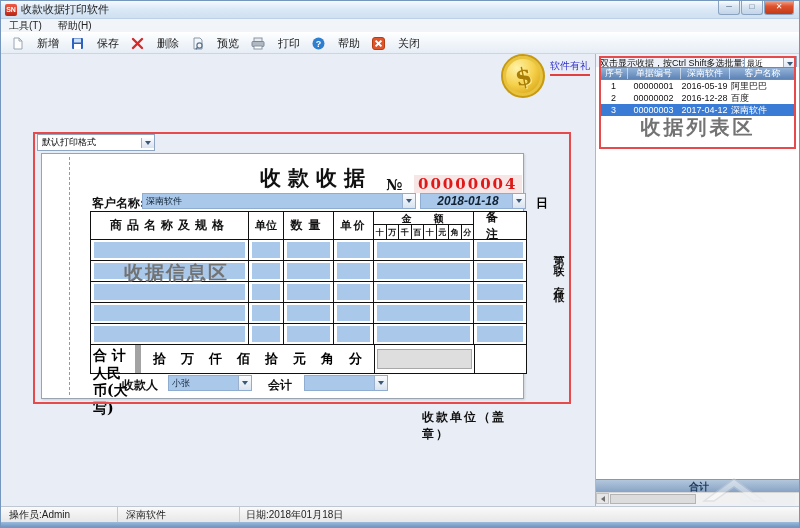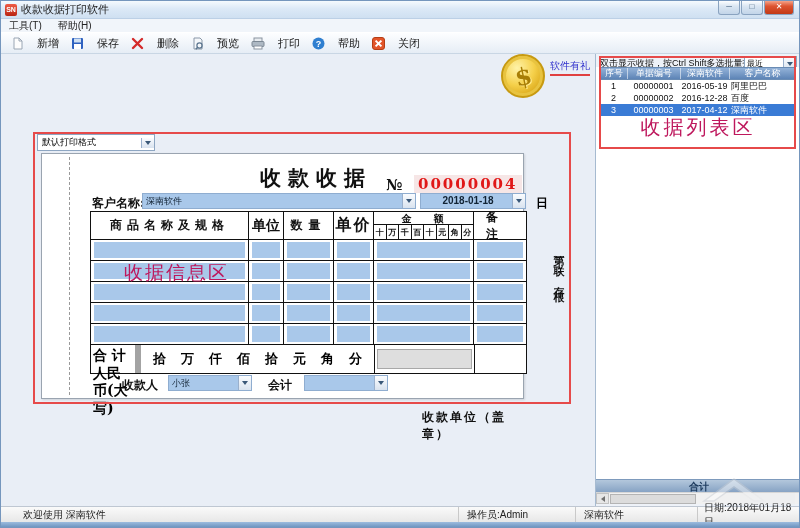--- a/index.html
+++ b/index.html
@@ -58,32 +58,32 @@
     color:#e01818; letter-spacing:2px; background:#f6e6e6; padding:0 4px; }
   .r-cust-label { position:absolute; left:50px; top:41px; font-size:12px; font-weight:bold; color:#111; }
   .combo { height:16px; background:#a9c8ea; border:1px solid #8fadd0; display:flex; align-items:stretch;
     font-family:"Liberation Sans",sans-serif; }
   .combo .cmb-text { flex:1; font-size:9px; line-height:14px; padding-left:3px; color:#123; overflow:hidden; white-space:nowrap; }
   .cmb-arrow { width:13px; border-left:1px solid #9ab0cc; background:linear-gradient(#fafcfe,#d9e3ef);
     display:flex; align-items:center; justify-content:center; }
   .cmb-arrow i { width:0; height:0; border:3px solid transparent; border-top:4px solid #3a5878; margin-top:3px; }
   .r-cust-combo { position:absolute; left:100px; top:39px; width:274px; }
   .r-date-combo { position:absolute; left:378px; top:39px; width:106px; }
-  .r-date-combo .cmb-text { font-size:10px; font-weight:bold; text-align:center; }
+  .r-date-combo .cmb-text { font-size:12px; font-weight:bold; text-align:center;font-style:italic; }
   .r-date-suffix { position:absolute; left:494px; top:41px; font-size:12px; font-weight:bold; }
 
   
   .rtable { position:absolute; left:48px; top:57px; width:437px; border:1px solid #111; background:#fff; }
   .rt-header { display:flex; height:28px; border-bottom:1px solid #111; }
   .rt-hcell { border-right:1px solid #111; font-size:12px; font-weight:bold; color:#111;
     display:flex; align-items:center; justify-content:center; }
   .h-prod { width:158px; letter-spacing:5px; }
-  .h-unit { width:35px; letter-spacing:0; font-size:14px; }
+  .h-unit { width:35px; letter-spacing:0; font-size:11px; }
   .h-qty  { width:50px; letter-spacing:6px; }
-  .h-price{ width:40px; letter-spacing:2px; font-size:16px; }
+  .h-price{ width:40px; letter-spacing:2px; font-size:11px; }
   .h-amt  { width:100px; flex-direction:column; align-items:stretch; padding:0; }
   .h-rem  { flex:1; letter-spacing:14px; padding-left:12px; border-right:none; }
   .amt-top { height:13px; border-bottom:1px solid #111; text-align:center; font-size:10px;
     letter-spacing:22px; padding-left:20px; line-height:13px; }
   .amt-digits { display:flex; height:14px; }
   .amt-digit { flex:1; border-right:1px solid #111; font-size:8px; text-align:center; line-height:14px; font-weight:bold; }
   .amt-digit:last-child { border-right:none; }
   .rt-row { display:flex; height:21px; border-bottom:1px solid #111; }
   .rt-cell { border-right:1px solid #111; display:flex; padding:2px 3px; }
   .c-prod { width:158px; } .c-unit { width:35px; } .c-qty { width:50px; } .c-price { width:40px; }
@@ -100,21 +100,21 @@
   
   .r-footer-label { position:absolute; font-size:12px; font-weight:bold; color:#111; }
   .f-payee-label { left:80px; top:223px; }
   .f-payee-combo { position:absolute; left:126px; top:221px; width:84px; }
   .f-acct-label { left:226px; top:223px; }
   .f-acct-combo { position:absolute; left:262px; top:221px; width:84px; }
   .f-stamp-label { left:380px; top:223px; letter-spacing:2px;margin-top:32px; }
   .side-text { position:absolute; left:508px; top:92px; height:116px; writing-mode:vertical-rl;
     font-size:11px; font-weight:bold; letter-spacing:5px; color:#111; }
 
-  .annot { position:absolute; color:#be185d; font-family:"DejaVu Serif",serif; font-weight:normal; z-index:7; }
+  .annot { position:absolute; color:#737373; font-family:"DejaVu Serif",serif; font-weight:bold; z-index:7; }
   .annot-info { left:82px; top:106px; font-size:19px; letter-spacing:2px; }
 
   
   .right-panel { position:absolute; left:594px; top:53px; width:206px; height:452px;
     border-left:1px solid #a6bad0; background:#eef2f8; }
   .hint-text { position:absolute; left:4px; top:4px; width:160px; font-size:9px; color:#111; line-height:10px; }
   .range-combo { position:absolute; left:148px; top:2px; width:53px; height:15px; background:#fff;
     border:1px solid #8ea6c2; display:flex;gap:16px; }
   .range-combo .cmb-text { flex:1; font-size:8px; line-height:13px; padding-left:2px; }
   .grid-white { position:absolute; left:0; top:13px; width:206px; height:412px; background:#fff; }
@@ -479,21 +479,20 @@
     <div class="total-bar">合计</div>
     <div class="hscroll">
       <div class="hs-btn">
           <i></i>
         </div>
       <div class="hs-thumb"></div>
     </div>
   </div>
 
   <div class="statusbar">
-    <div class="sb-sec sb-1">欢迎使用 深南软件</div>
     <div class="sb-sec sb-2">操作员:Admin</div>
     <div class="sb-sec sb-3">深南软件</div>
     <div class="sb-sec sb-4">日期:2018年01月18日</div>
   </div>
   <div class="bottom-frame"></div>
 
   <svg class="watermark" viewBox="0 0 105 50">
     <path d="M8 28 L38 6 L68 28 L58 28 L38 14 L18 28 Z" fill="#ffffff" stroke="#c8cdd4" stroke-width="1.5"></path>
     <rect x="44" y="20" width="55" height="12" fill="#e9ebee" opacity="0.8"></rect>
   </svg>

